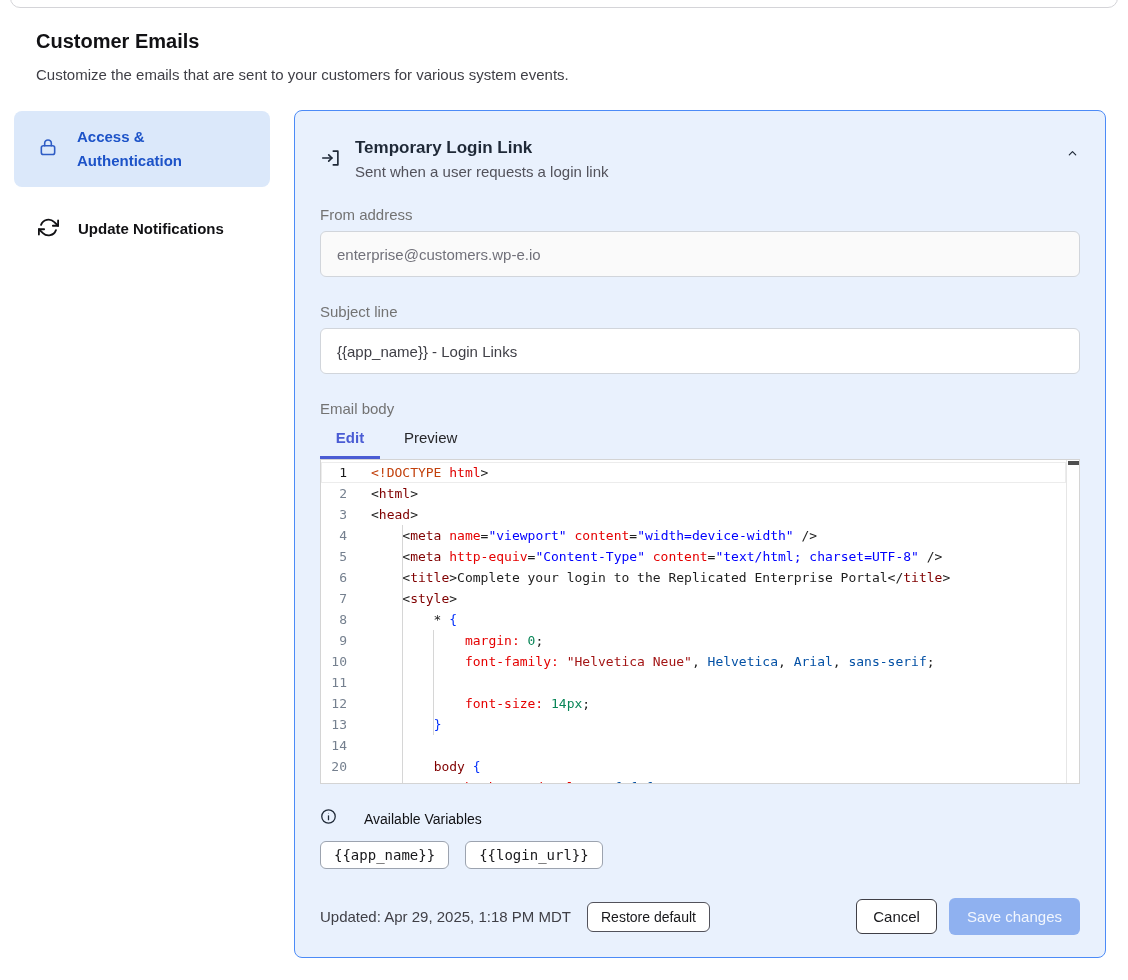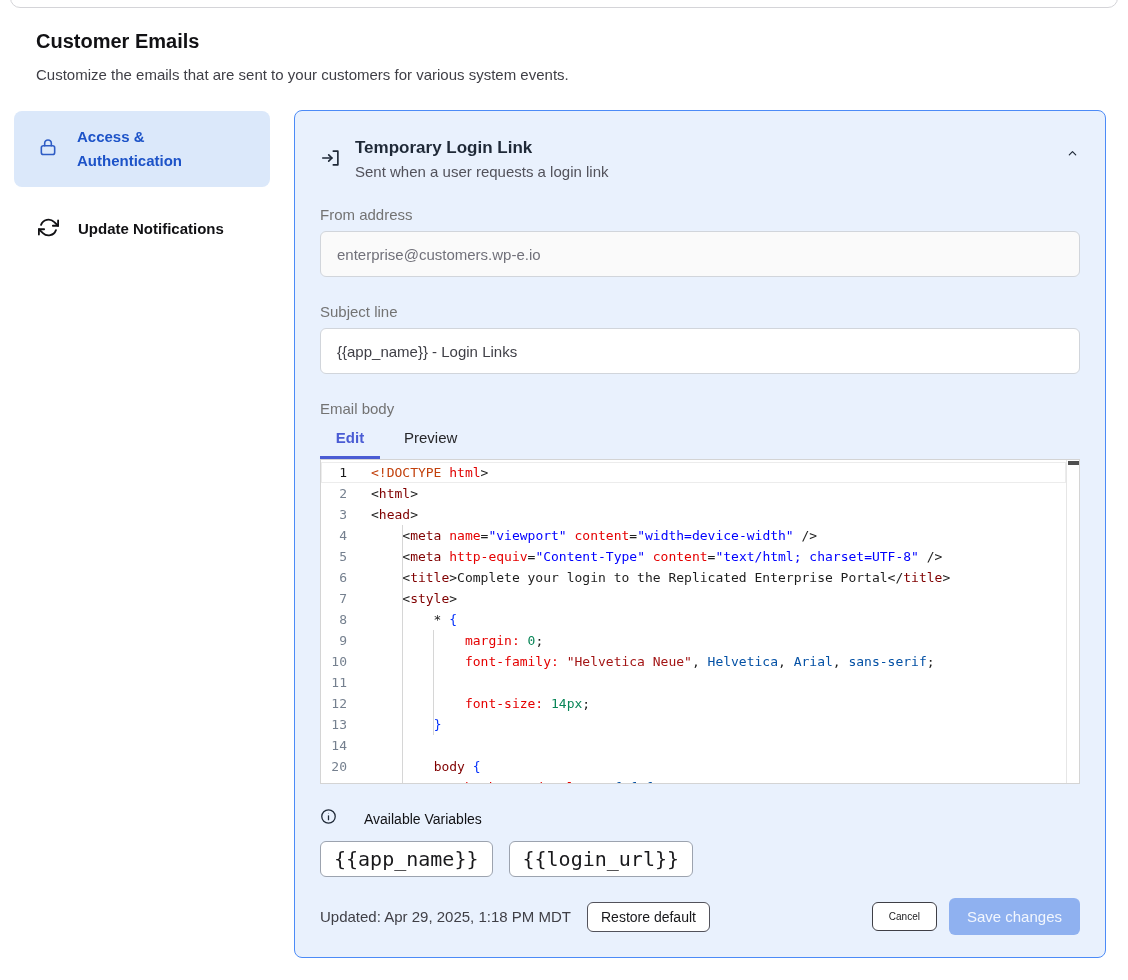--- a/index.html
+++ b/index.html
@@ -71,30 +71,30 @@
   .vscroll-thumb { position:absolute; left:1px; top:1px; width:11px; height:4px; background:#4f4f4f; cursor:pointer; }
   .tk-p { color:#1e1e1e; } .tk-tag { color:#800000; } .tk-attr { color:#e50000; }
   .tk-str { color:#0000ff; } .tk-cstr { color:#a31515; } .tk-val { color:#0451a5; }
   .tk-num { color:#098658; } .tk-br { color:#0431fa; } .tk-meta { color:#c2410c; } .tk-metac { color:#e00000; }
 
   
   .vars-row { margin-top:24px; display:flex; align-items:center; gap:27px; }
   .vars-label { font-size:14px; font-weight:500; color:#111114; }
   .chips-row { margin-top:12px; display:flex; gap:16px; }
   .chip {
-    font-family:"DejaVu Sans Mono", monospace; font-size:20px; color:#18181b;
+    font-family:"DejaVu Sans Mono", monospace; font-size:14px; color:#18181b;
     background:#ffffff; border:1px solid #9ca3af; border-radius:6px; padding:5px 13px; cursor:pointer;
   }
 
   
   .footer { margin-top:auto; display:flex; align-items:center; }
   .updated { font-size:15px; color:#3f3f46; }
   .btn { font-family:"Liberation Sans", sans-serif; border-radius:6px; cursor:pointer; }
   .btn-restore { margin-left:16px; font-size:14px; color:#18181b; background:#fff; border:1px solid #52525b; padding:6px 13px; }
-  .btn-cancel { margin-left:auto; font-size:10px; color:#18181b; background:#fff; border:1px solid #3f3f46; padding:8px 16px; }
+  .btn-cancel { margin-left:auto; font-size:15px; color:#18181b; background:#fff; border:1px solid #3f3f46; padding:8px 16px; }
   .btn-save { margin-left:12px; font-size:15px; color:rgba(255,255,255,0.88); background:var(--save-bg); border:none; padding:10px 18px; }
 </style>
 </head>
 <body>
 
 <div class="top-card-edge"></div>
 
 <h1 class="page-title">Customer Emails</h1>
 <div class="page-subtitle">Customize the emails that are sent to your customers for various system events.</div>
 

